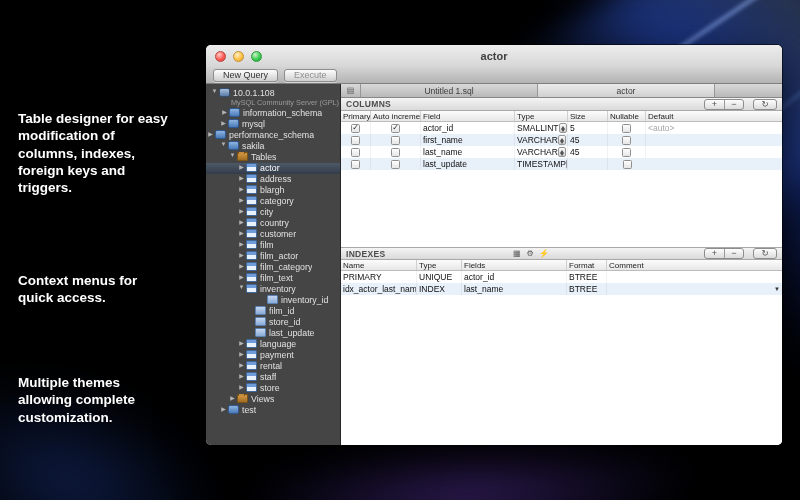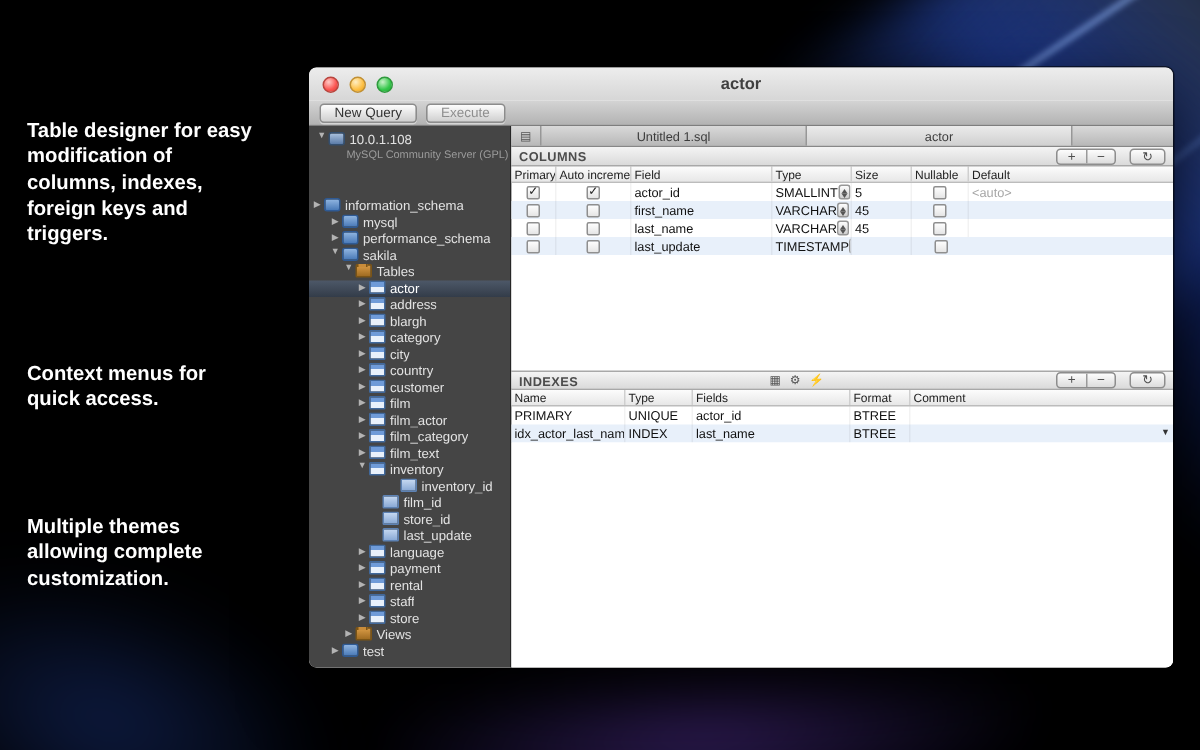--- a/index.html
+++ b/index.html
@@ -20,21 +20,21 @@
   .s4 { left:-90px; top:390px; width:320px; height:180px; transform:rotate(18deg);
         background:radial-gradient(ellipse at center, rgba(35,70,170,.40), transparent 70%);
         filter:blur(22px); }
   .s5 { left:560px; top:16px; width:330px; height:3px; transform:rotate(-34deg);
         background:rgba(150,185,255,.75); filter:blur(2px); }
   .s6 { left:600px; top:120px; width:330px; height:2px; transform:rotate(-38deg);
         background:rgba(120,160,245,.55); filter:blur(2px); }
 
   
   .marketing { position:absolute; left:18px; width:158px; color:#fff; font-weight:bold;
-               font-size:13.5px; line-height:1.28; }
+               font-size:13.5px; line-height:1.28;margin-top:32px; }
   #mk1 { top:78px; } #mk2 { top:240px; } #mk3 { top:342px; }
 
   
   .window { position:absolute; left:206px; top:45px; width:576px; height:400px;
             border-radius:5px; overflow:hidden; background:#fff;
             box-shadow:0 0 0 1px rgba(0,0,0,.55), 0 16px 45px rgba(0,0,0,.85);
             display:flex; flex-direction:column; }
   .titlebar { height:22px; flex:0 0 22px; background:linear-gradient(#ededed,#d6d6d6);
               position:relative; display:flex; align-items:center; }
   .traffic { position:absolute; left:9px; top:5.5px; display:flex; gap:7px; }
@@ -180,31 +180,31 @@
 
     <div class="wbody">
       <div class="sidebar">
         <div>
             <div class="tree-row" style="padding-left: 4px;">
               <span class="arrow">▼</span>
               <span class="tree-icon icon-server"></span>
               <span class="tree-label">10.0.1.108</span>
             </div>
             <div class="server-sub" style="padding-left: 25px;">MySQL Community Server (GPL) 5.6.1</div>
-            <div class="tree-row" style="padding-left: 1px; margin-top: 24px;">
+            <div class="tree-row" style="padding-left: 14px;">
               <span class="arrow">▶</span>
               <span class="tree-icon icon-database"></span>
               <span class="tree-label">information_schema</span>
             </div>
             <div class="tree-row" style="padding-left: 13px;">
               <span class="arrow">▶</span>
               <span class="tree-icon icon-database"></span>
               <span class="tree-label">mysql</span>
             </div>
-            <div class="tree-row" style="padding-left: 13px;">
+            <div class="tree-row" style="">
               <span class="arrow">▶</span>
               <span class="tree-icon icon-database"></span>
               <span class="tree-label">performance_schema</span>
             </div>
             <div class="tree-row" style="padding-left: 13px;">
               <span class="arrow">▼</span>
               <span class="tree-icon icon-database"></span>
               <span class="tree-label">sakila</span>
             </div>
             <div class="tree-row" style="padding-left: 22px;">

